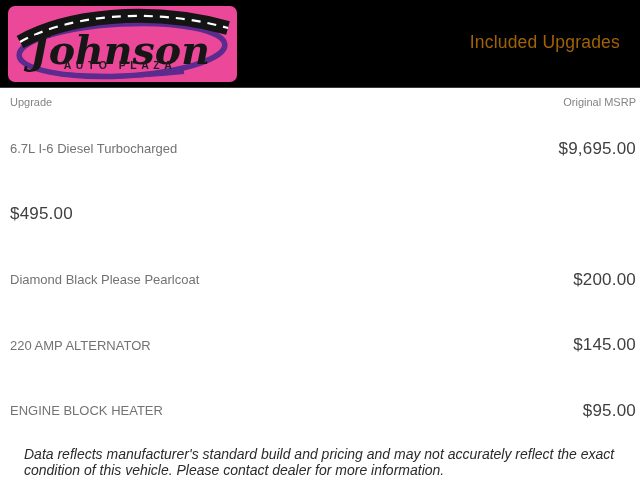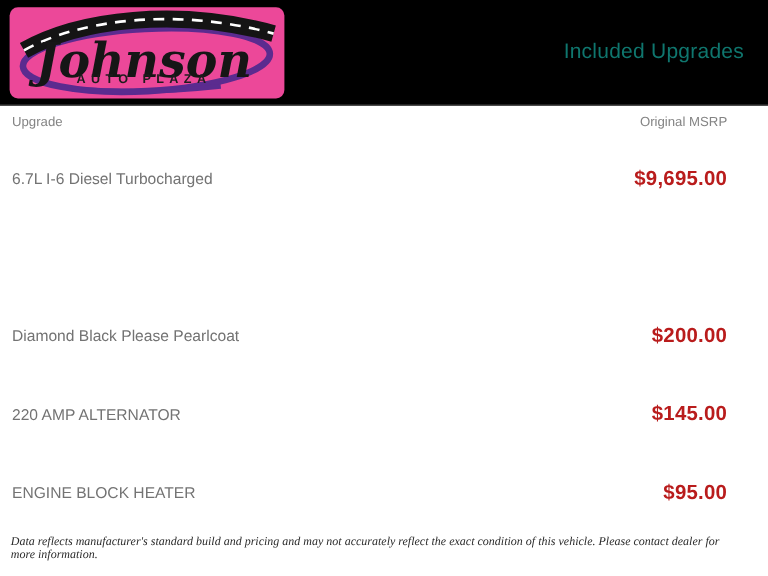--- a/index.html
+++ b/index.html
@@ -12,39 +12,39 @@
     display:flex; align-items:center; justify-content:space-between;
     padding:0 20px 0 8px;
     border-bottom:1px solid #3a3a3a;
   }
   .logo-box {
     width:229px; height:76px; background:#ec4899;
     border-radius:7px; overflow:hidden; flex:0 0 auto;
   }
   .logo-box svg { display:block; width:100%; height:100%; }
   .header-title {
-    color:#0f766e; font-size:17.5px; letter-spacing:0.2px;
+    color:#a16207; font-size:17.5px; letter-spacing:0.2px;
     margin-top:-2px;
   }
 
   
-  .table { padding:0 34px 0 10px; }
+  .table { padding:0 4px 0 10px; }
   .thead {
     height:28px; display:flex; align-items:center; justify-content:space-between;
     color:#848484; font-size:11px;
   }
   .trow {
     height:65.5px; display:flex; align-items:center; justify-content:space-between;
   }
   .trow .label { font-size:13px; color:#737373; }
-  .trow .price { font-size:17px; font-weight:bold; color:#b91c1c; letter-spacing:0.2px; }
+  .trow .price { font-size:17px; font-weight:normal; color:#404040; letter-spacing:0.2px; }
 
   
   .footer {
-    padding:2px 20px 0 9px; font-size:10px; font-style:italic; color:#2b2b2b;font-family:Liberation Serif, serif;
+    padding:2px 20px 0 24px; font-size:14px; font-style:italic; color:#2b2b2b;
   }
 </style>
 </head>
 <body>
 
 <div class="header">
 
   <div class="logo-box">
     <svg viewBox="0 0 229 76">
 
@@ -70,20 +70,21 @@
     <span>Upgrade</span>
     <span>Original MSRP</span>
   </div>
 
   <div class="trow">
     <span class="label">6.7L I-6 Diesel Turbocharged</span>
     <span class="price">$9,695.00</span>
   </div>
 
   <div class="trow">
+    <span class="price">$495.00</span>
   </div>
 
   <div class="trow">
     <span class="label">Diamond Black Please Pearlcoat</span>
     <span class="price">$200.00</span>
   </div>
 
   <div class="trow">
     <span class="label">220 AMP ALTERNATOR</span>
     <span class="price">$145.00</span>

